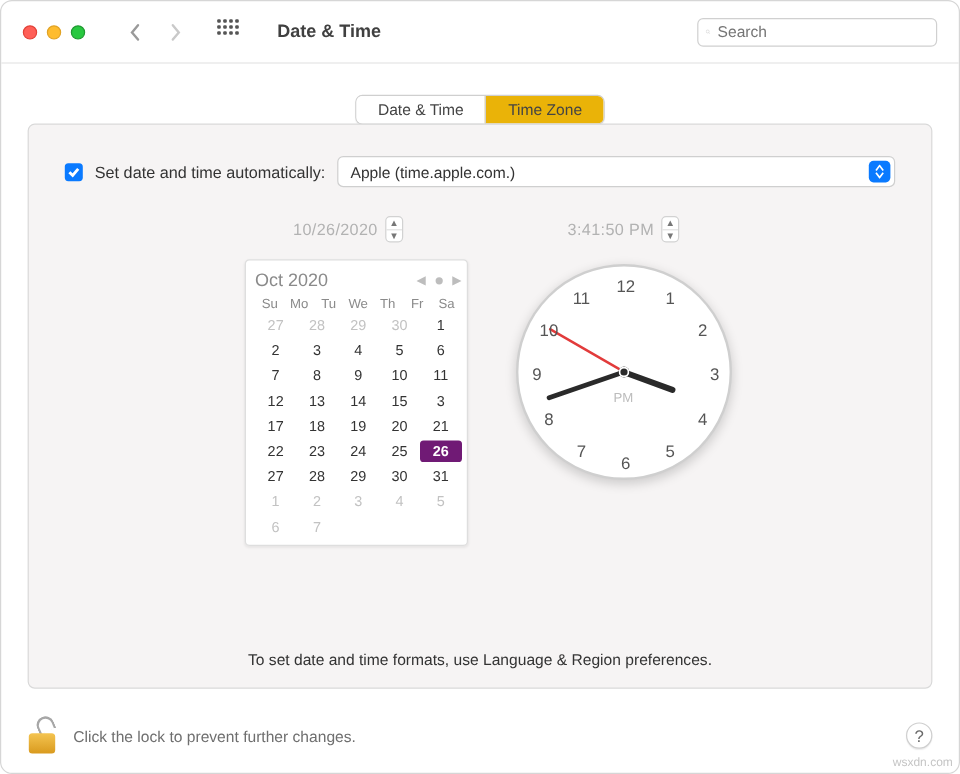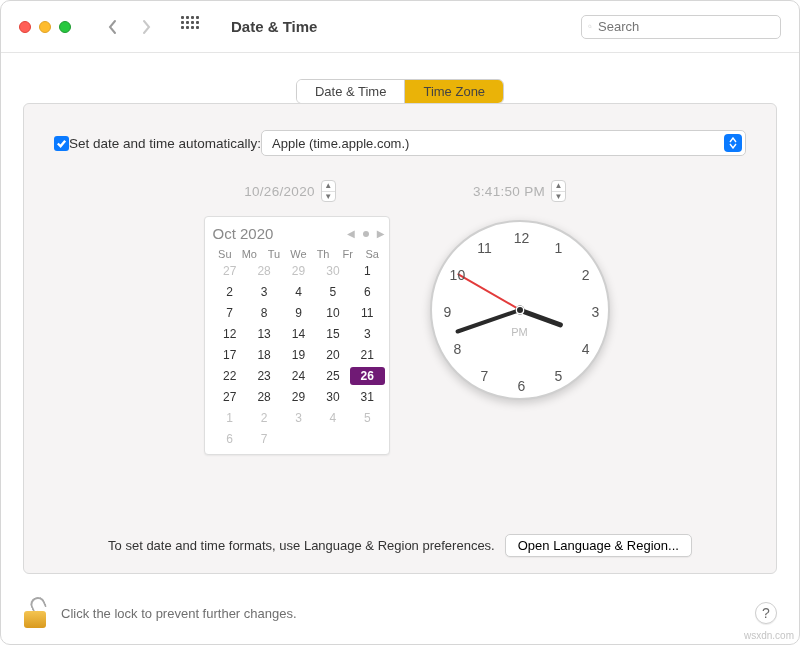--- a/index.html
+++ b/index.html
@@ -65,21 +65,21 @@
 .tab + .tab{border-left:1px solid #cfcfcf;}
 
 .panel{
   margin-top:-1px;
   border:1px solid #d9d9d9; border-radius:6px;
   background:#f6f4f4;
   flex:1;
   padding:26px 24px 16px 24px;
   display:flex; flex-direction:column;
 }
-.autorow{display:flex;align-items:center;margin:0 6px 24px 6px;}
+.autorow{display:flex;align-items:center;gap:10px;margin:0 6px 24px 6px;}
 .chk{
   width:15px;height:15px;border-radius:3px;background:#0a7aff;display:flex;align-items:center;justify-content:center;
 }
 .chk svg{stroke:#fff;stroke-width:2.6;fill:none}
 .autolabel{color:#333;font-size:13.5px;}
 .combo{
   flex:1;display:flex;align-items:center;background:#fff;border:1px solid #cfcfcf;border-radius:5px;
   padding:3px 3px 3px 10px; font-size:13px;color:#333;
 }
 .combo .arrows{
@@ -322,21 +322,20 @@
                 <div class="num" style="left: 16px; top: 90px;">9</div>
                 <div class="num" style="left: 25.9141px; top: 53px;">10</div>
                 <div class="num" style="left: 53px; top: 25.9141px;">11</div>
               </div>
           </div>
         </div>
       </div>
 
       <div class="footer-tip">
         <span>To set date and time formats, use Language &amp; Region preferences.</span>
-        <button class="btn">Open Language &amp; Region...</button>
       </div>
     </div>
   </div>
 
   <div class="lockrow">
     <div class="lock">
       <div class="sh"></div>
         <div class="body"></div>
     </div>
     <div class="locktext">Click the lock to prevent further changes.</div>

